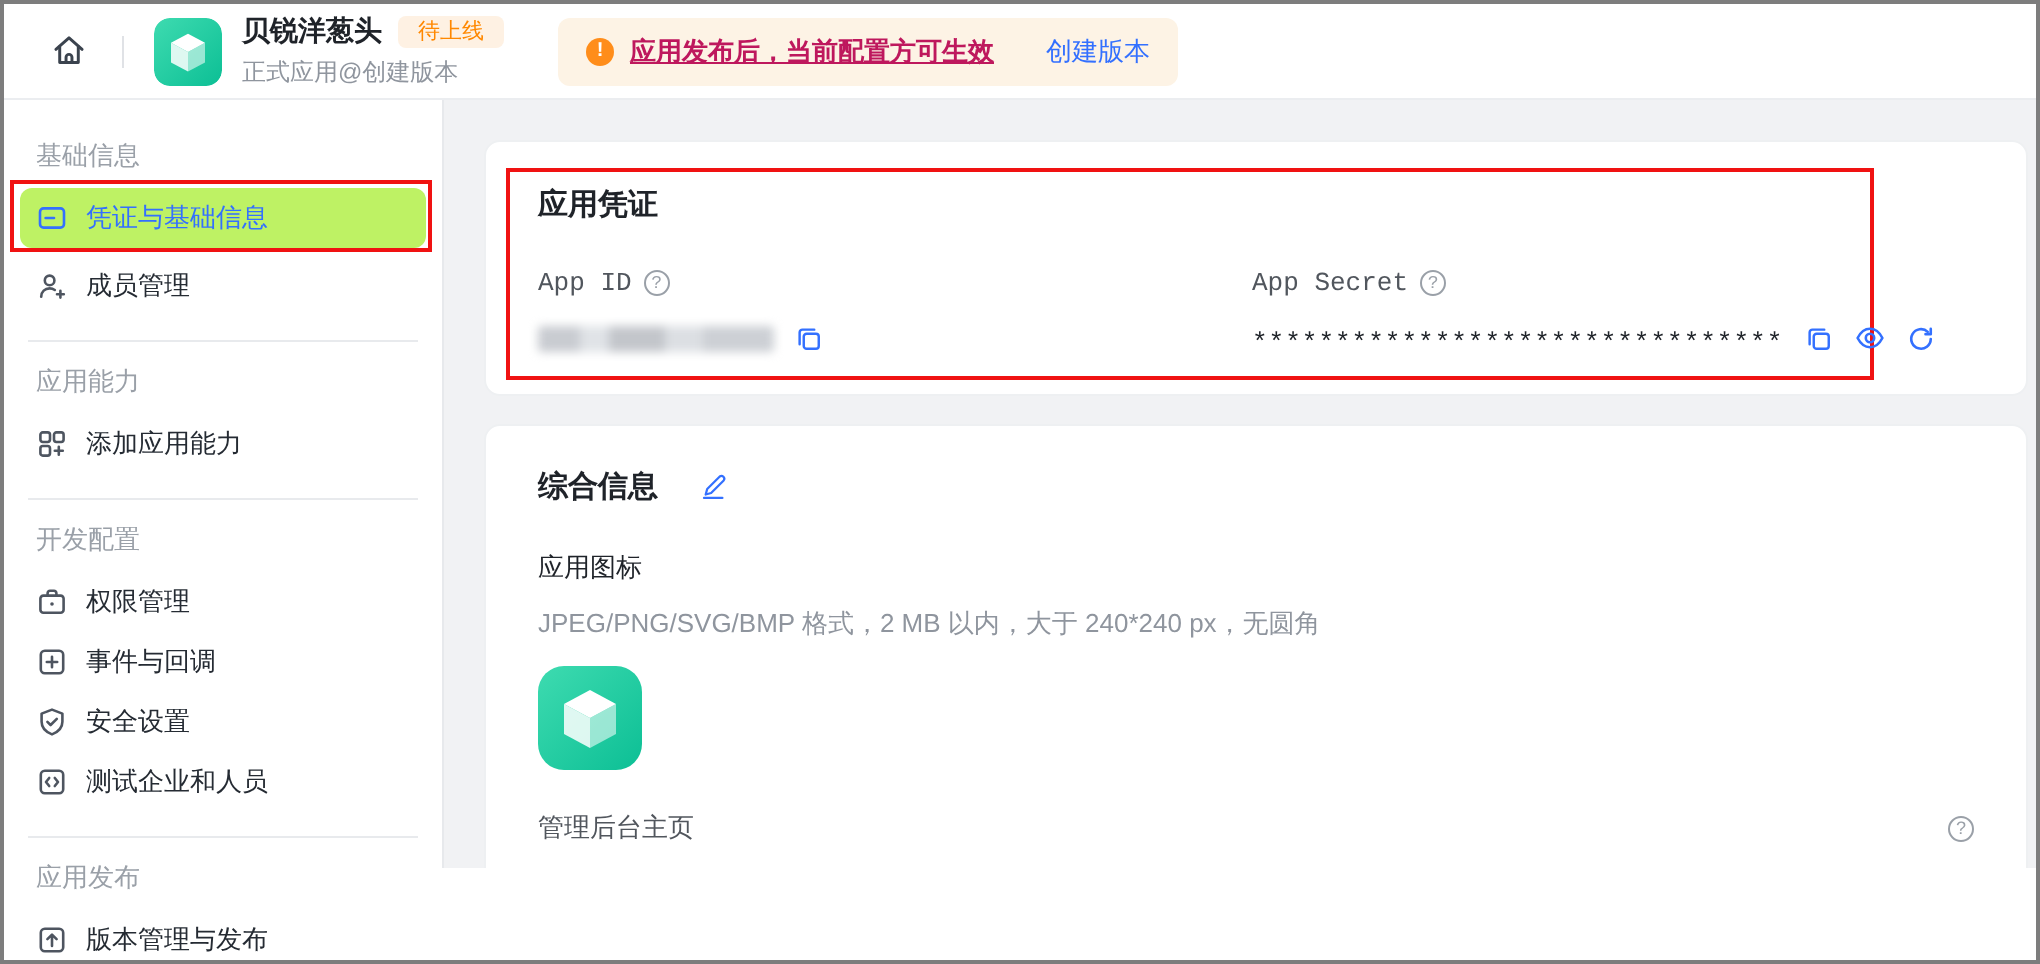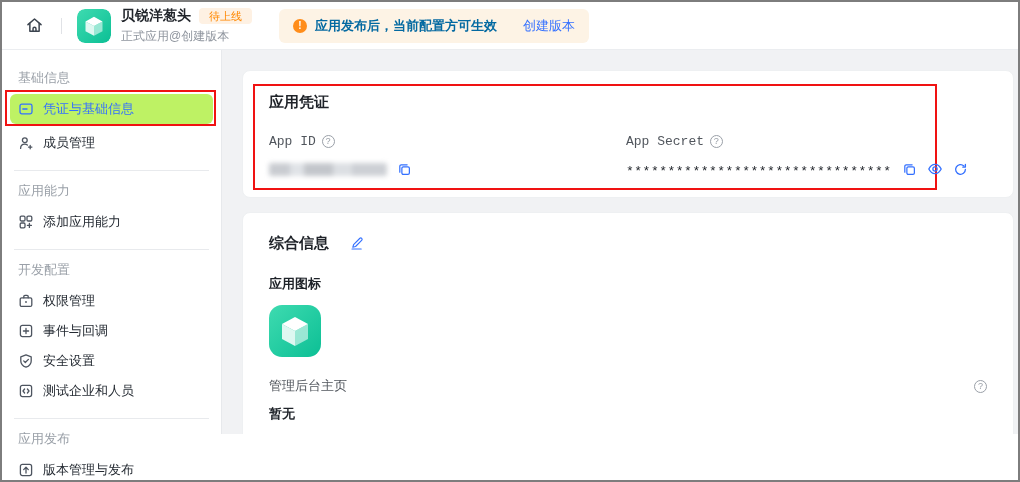--- a/index.html
+++ b/index.html
@@ -28,21 +28,21 @@
   .app-sub { font-size: 12px; color: #8f959e; margin-top: 3px; }
   .notice {
     margin-left: 27px; height: 34px; background: #fdf3e5; border-radius: 6px;
     display: flex; align-items: center; padding: 0 14px;
   }
   .warn-icon {
     width: 14px; height: 14px; border-radius: 50%; background: #ff8d1a;
     color:#fff; font-size: 10px; font-weight: 700; display:flex;
     align-items:center; justify-content:center; flex-shrink:0;
   }
-  .notice-text { font-size: 13px; font-weight: 700; color: #0369a1; margin-left: 8px; }
+  .notice-text { font-size: 13px; font-weight: 700; color: #be185d; margin-left: 8px; text-decoration: underline; }
   .notice-link { font-size: 13px; color:#3370ff; margin-left: 26px; cursor:pointer; font-weight:500; }
   
   .body-row { display:flex; height: 384px; }
   .sidebar {
     width: 220px; flex-shrink:0; background:#fff; border-right:1px solid #e7e9ec;
     padding-top: 16px; position: relative;
   }
   .sec-header { font-size: 13px; color:#9aa0a8; margin: 0 16px; height:16px; line-height:16px; }
   .side-item {
     height: 30px; margin: 0 8px; border-radius: 6px; display:flex; align-items:center;
@@ -81,21 +81,21 @@
     width:118px; height:13px; border-radius:2px;
     background: linear-gradient(90deg,#c9ccd1 0 18%,#e0e3e7 18% 30%,#c3c6cb 30% 54%,#dcdfe3 54% 70%,#cdd0d5 70% 100%);
     filter: blur(2.5px);
   }
   .stars { font-size:13px; color:#1f2329; letter-spacing:0.5px; line-height:10px; position:relative; top:3px; }
   .icon-btn { cursor:pointer; display:flex; align-items:center; }
   
   .card-info { margin-top:14px; height:246px; padding: 20px 26px; }
   .info-title-row { display:flex; align-items:center; gap:20px; height:20px; }
   .edit-btn { cursor:pointer; display:flex; align-items:center; }
-  .lbl-strong { font-size:13px; font-weight:700; color:#1f2329; }
+  .lbl-strong { font-size:13px; font-weight:400; color:#1f2329; }
   .icon-label { margin-top:22px; }
   .icon-hint { margin-top:10px; font-size:13px; color:#8f959e; }
   .app-logo { margin-top:12px; width:52px; height:52px; }
   .admin-row { margin-top:20px; display:flex; align-items:center; gap:6px; font-size:13px; color:#51565d;justify-content:space-between; }
   .admin-value { margin-top:10px; }
   .card-partial { margin-top:14px; height:24px; border-radius:8px 8px 0 0; }
 </style>
 </head>
 <body>
 
@@ -279,20 +279,21 @@
           <span class="card-title">综合信息</span>
           <span class="edit-btn">
             <svg width="15" height="15" viewBox="0 0 16 16" fill="none" stroke="#3370ff" stroke-width="1.2" stroke-linecap="round" stroke-linejoin="round">
               <path d="M11.6 2.4 a1.5 1.5 0 0 1 2.1 2.1 L7 11.2 l-2.9.8.8-2.9 Z"></path>
               <line x1="3.2" y1="13.8" x2="13" y2="13.8"></line>
             </svg>
           </span>
         </div>
 
         <div class="lbl-strong icon-label">应用图标</div>
+        <div class="icon-hint">JPEG/PNG/SVG/BMP 格式，2 MB 以内，大于 240*240 px，无圆角</div>
 
         <div class="app-logo">
           <svg width="52" height="52" viewBox="0 0 52 52">
             <defs>
                 <linearGradient id="g2" x1="0" y1="0" x2="1" y2="1">
               <stop offset="0" stop-color="#3edbb0"></stop>
                   <stop offset="1" stop-color="#0cbf95"></stop>
             </linearGradient>
               </defs>
             <rect width="52" height="52" rx="13" fill="url(#g2)"></rect>

